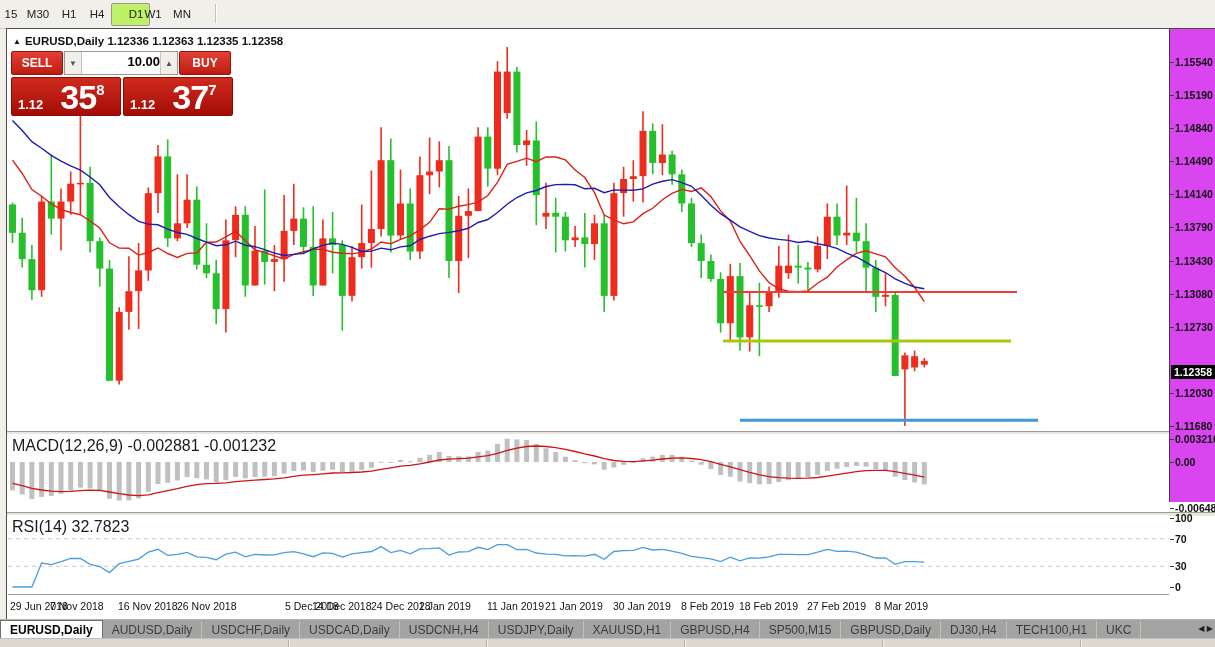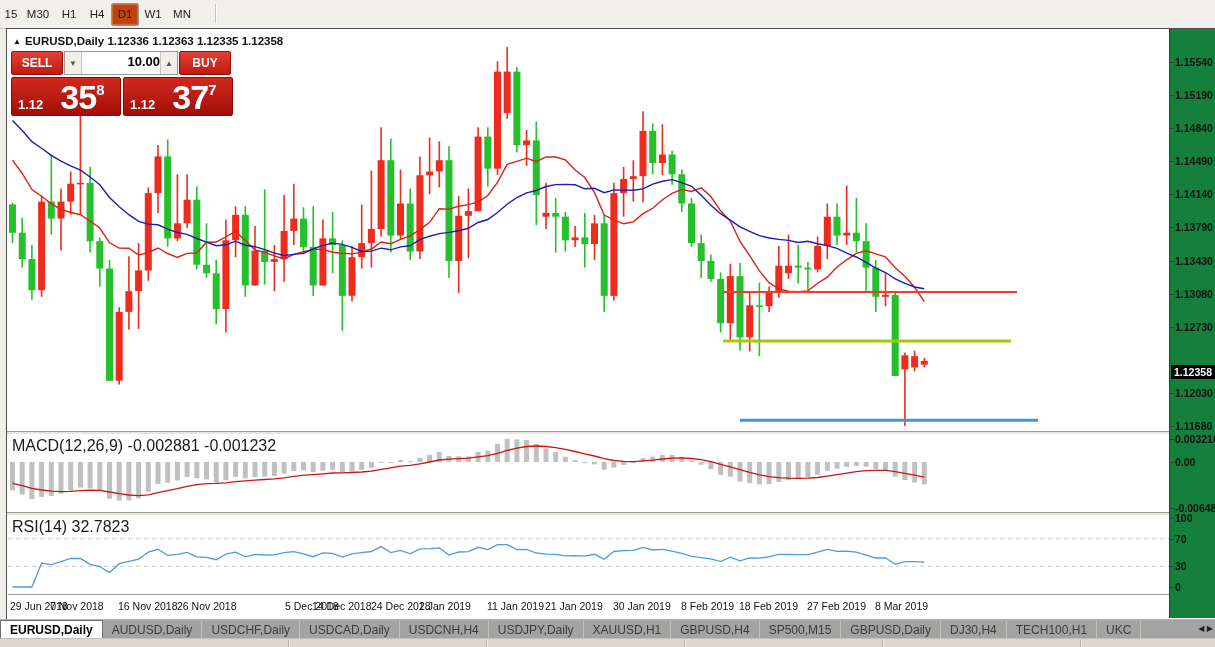--- a/index.html
+++ b/index.html
@@ -5,33 +5,33 @@
   html,body{margin:0;padding:0;}
   body{
     width:1215px;height:647px;position:relative;overflow:hidden;
     background:#f1efe9;font-family:"Liberation Sans",sans-serif;
     -webkit-font-smoothing:antialiased;
   }
   
   .toolbar{position:absolute;left:0;top:0;width:1215px;height:28px;background:#f1efe9;border-bottom:1px solid #cfcbc3;}
   .tf-btn{position:absolute;top:3px;height:21px;line-height:21px;text-align:center;font-size:11.5px;color:#222;
     border:1px solid transparent;border-radius:2px;cursor:default;}
-  .tf-btn.active{background:#c2410c;border:1px solid #9a9792;box-shadow:inset 0 0 2px #d8d5cf;}
+  .tf-btn.active{background:#bef264;border:1px solid #9a9792;box-shadow:inset 0 0 2px #d8d5cf;padding-left:11px;}
   .tb-sep{position:absolute;top:4px;width:1px;height:19px;background:#c6c2ba;border-right:1px solid #ffffff;}
   
   .chart-window{position:absolute;left:6px;top:28px;width:1208px;height:590px;background:#ffffff;
     border-left:1px solid #4d4d4d;border-top:1px solid #4d4d4d;border-bottom:1px solid #8d8a84;}
   .pane{position:absolute;left:1px;background:#fff;overflow:hidden;}
   .pane svg{position:absolute;left:0;top:0;}
   .splitter{position:absolute;left:0;width:1208px;height:3px;background:#e9e6df;border-top:1px solid #a19d95;}
   .pane-label{position:absolute;font-size:16px;color:#1a1a1a;white-space:nowrap;text-align:center;}
   .ohlc-header{position:absolute;left:5px;top:5px;font-size:11.5px;font-weight:700;color:#111;white-space:nowrap;}
   .ohlc-header .tri{font-size:8px;vertical-align:1px;margin-right:4px;}
   
-  .price-axis{position:absolute;left:1162px;top:0px;width:46px;height:589px;background:#15803d;border-left:1px solid #3c3c3c;}
+  .price-axis{position:absolute;left:1162px;top:0px;width:46px;height:473px;background:#d946ef;border-left:1px solid #3c3c3c;}
   .axis-tick{position:absolute;left:5px;font-size:10.5px;font-weight:700;color:#111;white-space:nowrap;}
   .axis-mark{position:absolute;left:0;width:4px;height:1px;background:#3c3c3c;}
   .cur-price{position:absolute;left:1px;width:44px;height:14px;background:#000;color:#fff;
     font-size:10.5px;font-weight:700;line-height:14px;text-align:center;margin-top:10px;}
   
   .date-axis{position:absolute;left:1px;top:565px;width:1161px;height:24px;background:#fff;border-top:1px solid #a19d95;}
   .date-label{position:absolute;top:5px;font-size:10.5px;color:#111;white-space:nowrap;}
   
   .trade-panel{position:absolute;left:3px;top:21px;width:222px;}
   .tp-btn{position:absolute;width:50px;height:22px;line-height:22px;text-align:center;color:#fff;font-size:12px;font-weight:700;

